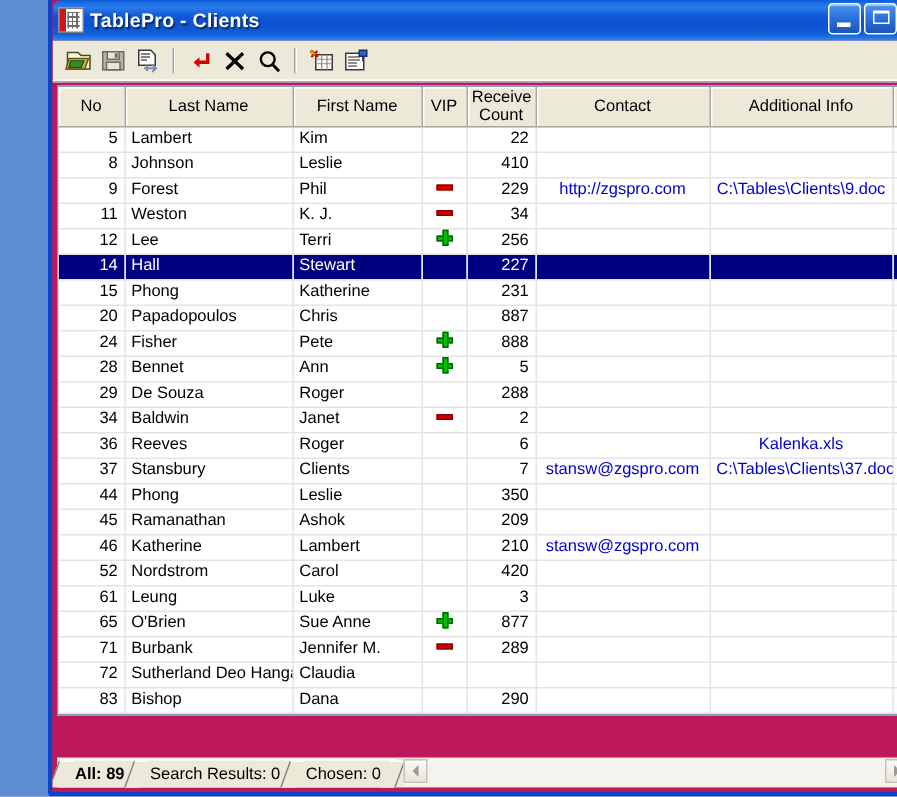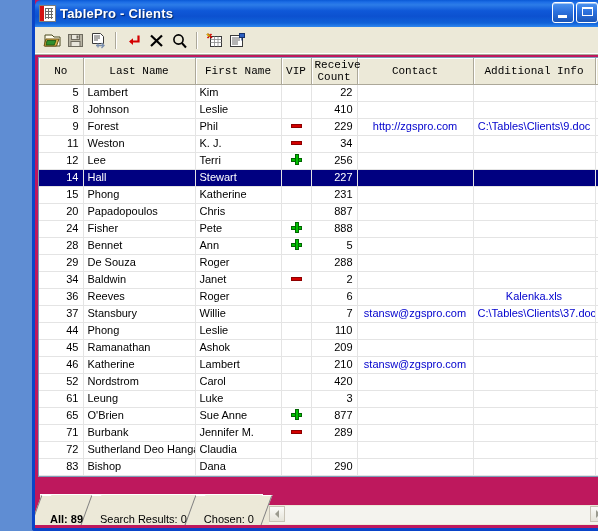--- a/index.html
+++ b/index.html
@@ -180,21 +180,20 @@
     font-weight: normal;
     font-size: 11px;
     color: #000;
     height: 26px;
     padding: 0 3px;
     text-align: center;
     vertical-align: middle;
     box-shadow: inset 1px 1px 0 #ffffff;
     line-height: 12px;
     cursor: default;
-    font-family: Liberation Mono, monospace;
   }
   table.grid td {
     border-right: 1px solid #e4e4e4;
     border-bottom: 1px solid #e4e4e4;
     height: 16px;
     padding: 0 4px;
     vertical-align: top;
     white-space: nowrap;
     overflow: hidden;
     line-height: 15px;
@@ -292,22 +291,22 @@
   .tabstrip {
     display: flex;
     align-items: flex-end;
     flex: 0 0 auto;
     padding-left: 2px;
   }
   .gtab {
     position: relative;
     height: 18px;
     display: flex;
-    align-items: flex-end;
-    padding: 12px 9px 0 10px;
+    align-items: center;
+    padding: 0 9px 0 10px;
     font-size: 11px;
     color: #000;
     background: #ece9d8;
     border-top: 1px solid #fff;
     margin-right: -2px;
     cursor: default;
   }
   .gtab::before, .gtab::after {
     content: "";
     position: absolute;
@@ -590,33 +589,33 @@
               <td>Roger</td>
               <td class="ctr"></td>
               <td class="num">6</td>
               <td class="ctr"></td>
               <td class="ctr"><span class="link">Kalenka.xls</span></td>
               <td></td>
             </tr>
             <tr>
               <td class="num">37</td>
               <td>Stansbury</td>
-              <td>Willie</td>
+              <td>Clients</td>
               <td class="ctr"></td>
               <td class="num">7</td>
               <td class="ctr"><span class="link">stansw@zgspro.com</span></td>
               <td class="ctr"><span class="link">C:\Tables\Clients\37.doc</span></td>
               <td></td>
             </tr>
             <tr>
               <td class="num">44</td>
               <td>Phong</td>
               <td>Leslie</td>
               <td class="ctr"></td>
-              <td class="num">110</td>
+              <td class="num">350</td>
               <td class="ctr"></td>
               <td class="ctr"></td>
               <td></td>
             </tr>
             <tr>
               <td class="num">45</td>
               <td>Ramanathan</td>
               <td>Ashok</td>
               <td class="ctr"></td>
               <td class="num">209</td>

